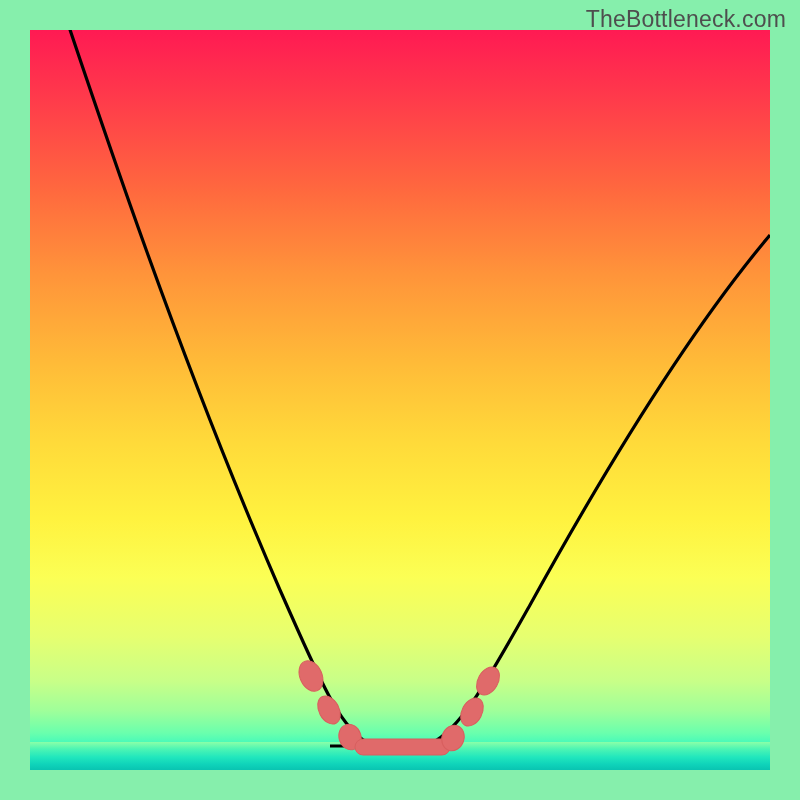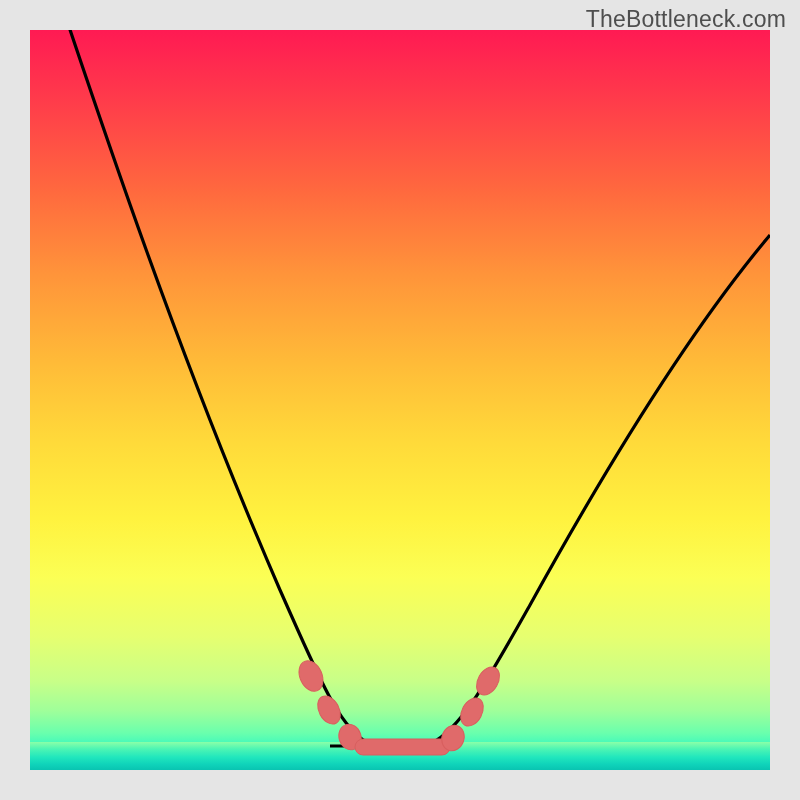--- a/index.html
+++ b/index.html
@@ -7,21 +7,21 @@
     padding: 0;
     width: 800px;
     height: 800px;
     background: #000;
     overflow: hidden;
     font-family: Arial, Helvetica, sans-serif;
   }
   .frame {
     position: absolute;
     inset: 0;
-    background: #e5e5e5;
+    background: #86efac;
   }
   .plot {
     position: absolute;
     left: 30px;
     top: 30px;
     width: 740px;
     height: 740px;
     overflow: hidden;
   }
   .gradient {

